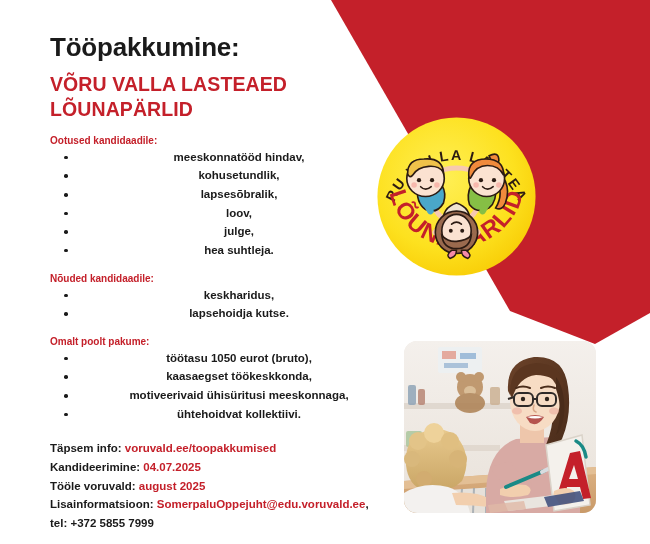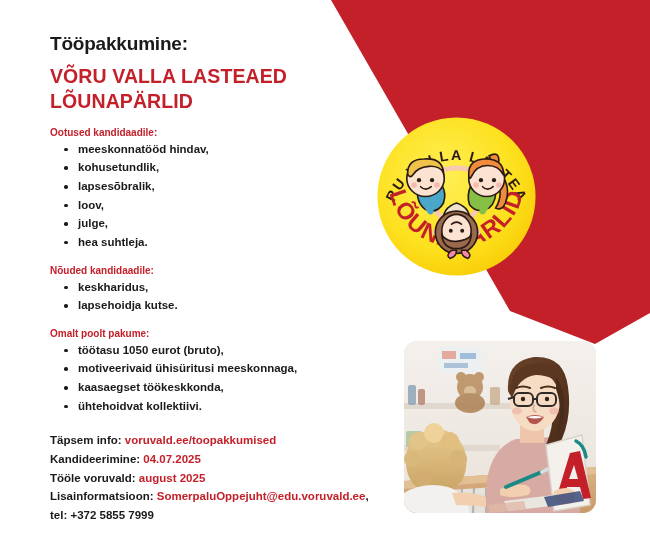--- a/index.html
+++ b/index.html
@@ -30,21 +30,21 @@
 
   
   .content {
     position: absolute;
     left: 50px;
     top: 33px;
     width: 350px;
   }
 
   .kicker {
-    font-size: 19px;
+    font-size: 26px;
     font-weight: bold;
     color: #1a1a1a;
     letter-spacing: -0.2px;
     margin: 0 0 9px 0;
     line-height: 1.15;
   }
   .title {
     font-size: 19.5px;
     font-weight: bold;
     color: #c4202a;
@@ -69,20 +69,21 @@
     margin: 0;
     padding: 0 0 0 14px;
   }
   ul.bullets li {
     position: relative;
     font-size: 11.5px;
     font-weight: bold;
     color: #1a1a1a;
     line-height: 1.62;
     padding-left: 14px;
+    text-align: center;
   }
   ul.bullets li::before {
     content: "";
     position: absolute;
     left: 0;
     top: 8px;
     width: 3.5px;
     height: 3.5px;
     border-radius: 50%;
     background: #1a1a1a;
@@ -155,22 +156,22 @@
       <ul class="bullets">
         <li>keskharidus,</li>
         <li>lapsehoidja kutse.</li>
       </ul>
     </div>
 
     <div class="section">
       <div class="section-heading">Omalt poolt pakume:</div>
       <ul class="bullets">
         <li>töötasu 1050 eurot (bruto),</li>
+        <li>kaasaegset töökeskkonda,</li>
         <li>motiveerivaid ühisüritusi meeskonnaga,</li>
-        <li>kaasaegset töökeskkonda,</li>
         <li>ühtehoidvat kollektiivi.</li>
       </ul>
     </div>
 
     <div class="contact">
       <span class="row"><span>Täpsem info:</span> <span class="accent">voruvald.ee/toopakkumised</span></span>
       <span class="row"><span>Kandideerimine:</span> <span class="accent">04.07.2025</span></span>
       <span class="row"><span>Tööle voruvald:</span> <span class="accent">august 2025</span></span>
       <span class="row"><span>Lisainformatsioon:</span> <span class="accent">SomerpaluOppejuht@edu.voruvald.ee</span><span>,</span></span>
       <span class="row">tel: +372 5855 7999</span>

